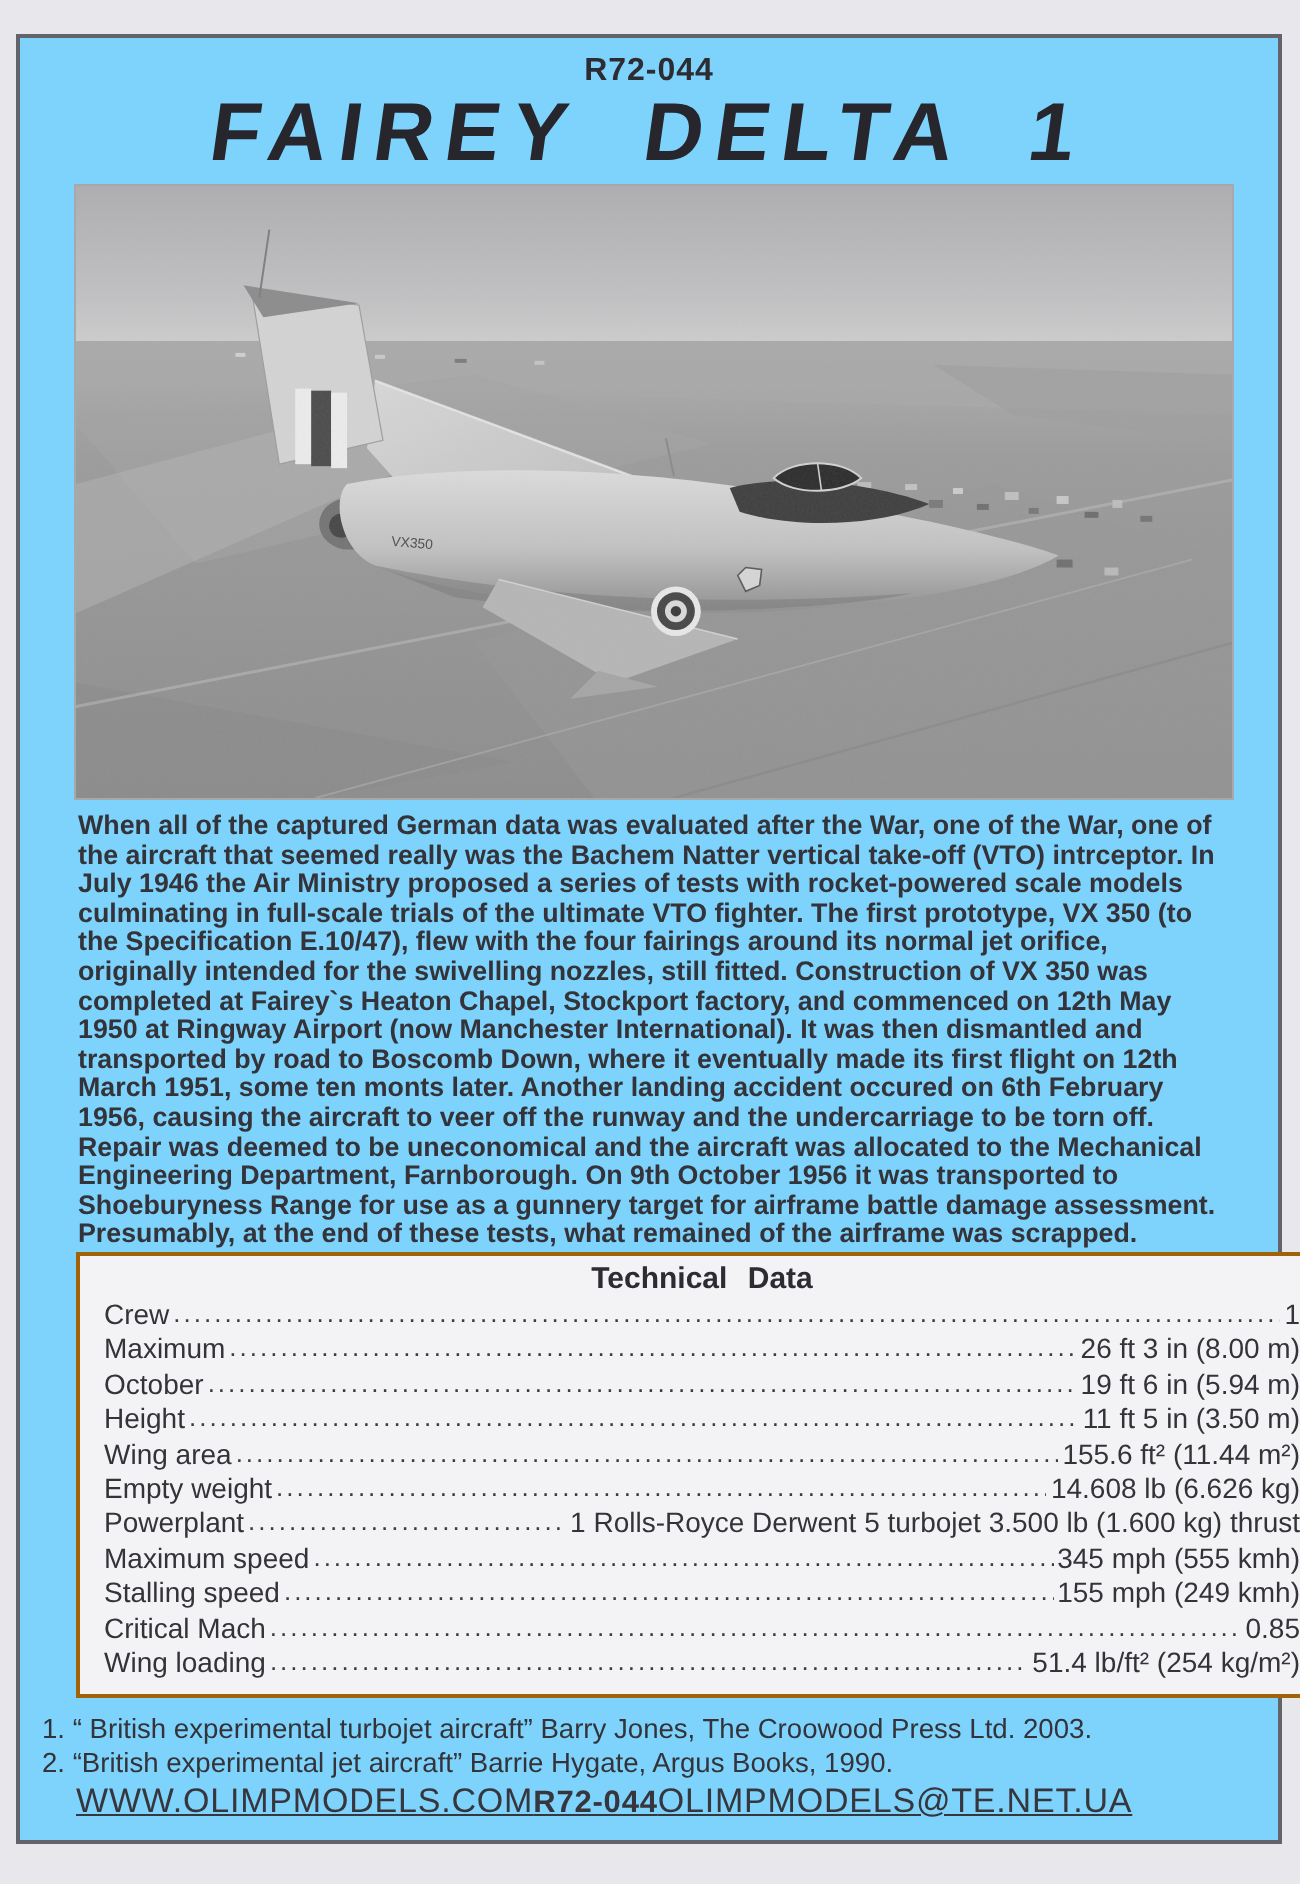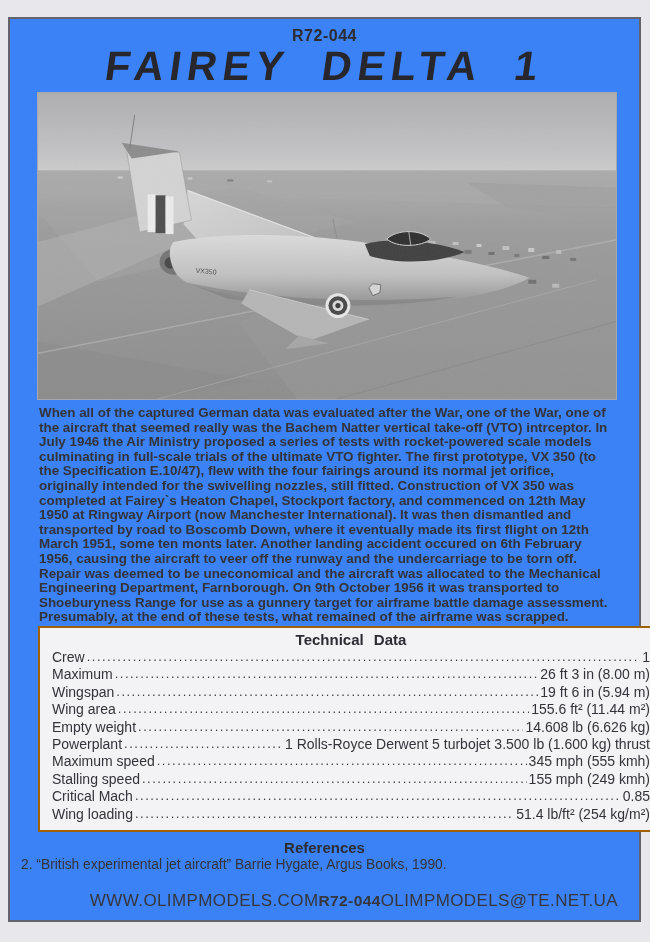--- a/index.html
+++ b/index.html
@@ -9,21 +9,21 @@
     background: #e7e7ec;
     font-family: "Liberation Sans", sans-serif;
     color: #35353b;
     position: relative;
     overflow: hidden;
   }
   .page {
     position: absolute;
     left: 8px; top: 17px;
     width: 633px; height: 905px;
-    background: #3b82f6;
+    background: #7dd3fc;
     border: 2px solid #63636b;
   }
   
   .kit-code {
     position: absolute; left: 0; top: 8px; width: 100%;
     text-align: center;
     font-size: 16px; font-weight: bold; color: #2c2c32;
     letter-spacing: 0.5px;
   }
   .main-title {
@@ -88,23 +88,24 @@
     text-align: center;
     font-size: 15px; font-weight: bold; color: #2c2c32;
   }
   .ref-list {
     position: absolute; left: 11px; top: 838px; width: 612px;
     font-size: 13.8px; line-height: 16.5px; color: #333339;
   }
   
   .footer {
     position: absolute; left: 28px; top: 872px; width: 580px;
-    display: flex; justify-content: flex-end; align-items: baseline;
+    display: flex; justify-content: flex-start; align-items: baseline;
     font-size: 17px; color: #36363c;
     letter-spacing: 0.4px;
+    text-decoration: underline;
   }
   .footer .code { font-weight: bold; font-size: 15.5px; }
 </style>
 </head>
 <body>
 
 <div class="page">
 
   <div class="kit-code">R72-044</div>
   <div class="main-title">FAIREY DELTA 1</div>
@@ -239,25 +240,30 @@
           <span class="t-value">1</span>
         </div>
 
         <div class="t-row">
           <span class="t-label">Maximum</span>
           <span class="t-leader"></span>
           <span class="t-value">26 ft 3 in (8.00 m)</span>
         </div>
 
         <div class="t-row">
-          <span class="t-label">Wingspan</span>
+          <span class="t-label">October</span>
           <span class="t-leader"></span>
           <span class="t-value">19 ft 6 in (5.94 m)</span>
         </div>
 
+        <div class="t-row">
+          <span class="t-label">Height</span>
+          <span class="t-leader"></span>
+          <span class="t-value">11 ft 5 in (3.50 m)</span>
+        </div>
 
         <div class="t-row">
           <span class="t-label">Wing area</span>
           <span class="t-leader"></span>
           <span class="t-value">155.6 ft² (11.44 m²)</span>
         </div>
 
         <div class="t-row">
           <span class="t-label">Empty weight</span>
           <span class="t-leader"></span>
@@ -289,23 +295,23 @@
         </div>
 
         <div class="t-row">
           <span class="t-label">Wing loading</span>
           <span class="t-leader"></span>
           <span class="t-value">51.4 lb/ft² (254 kg/m²)</span>
         </div>
       </div>
   </div>
 
-  <div class="ref-heading">References</div>
   <div class="ref-list">
 
+      <div>1. “ British  experimental turbojet aircraft” Barry Jones, The Croowood Press Ltd. 2003.</div>
 
       <div>2. “British experimental  jet aircraft” Barrie Hygate, Argus Books, 1990.</div>
     </div>
 
   <div class="footer">
     <span>WWW.OLIMPMODELS.COM</span>
     <span class="code">R72-044</span>
     <span>OLIMPMODELS@TE.NET.UA</span>
   </div>
 

